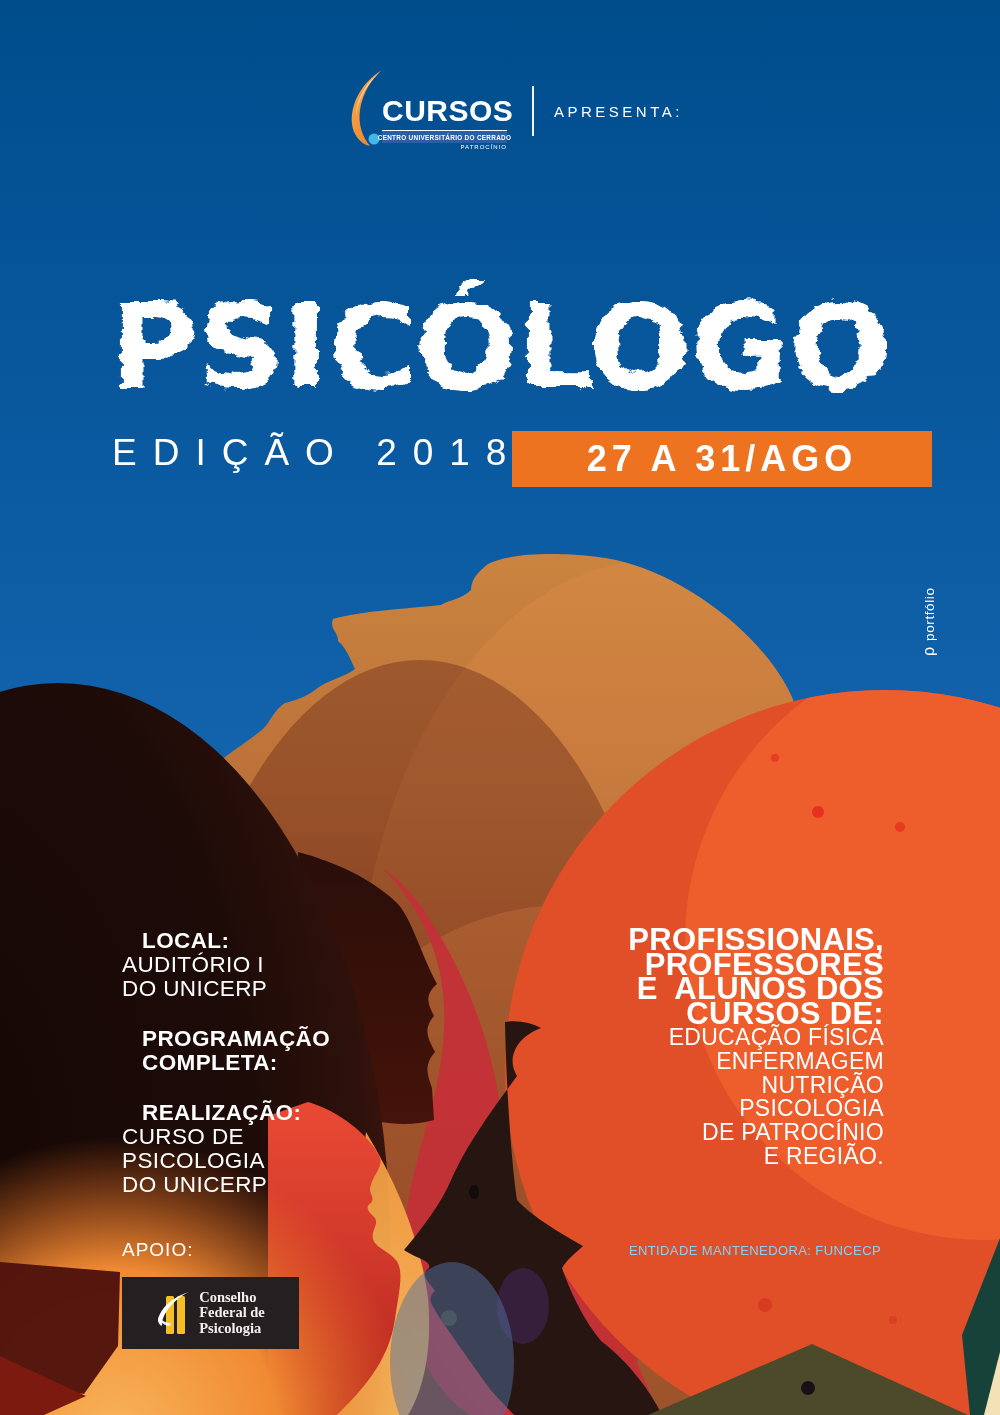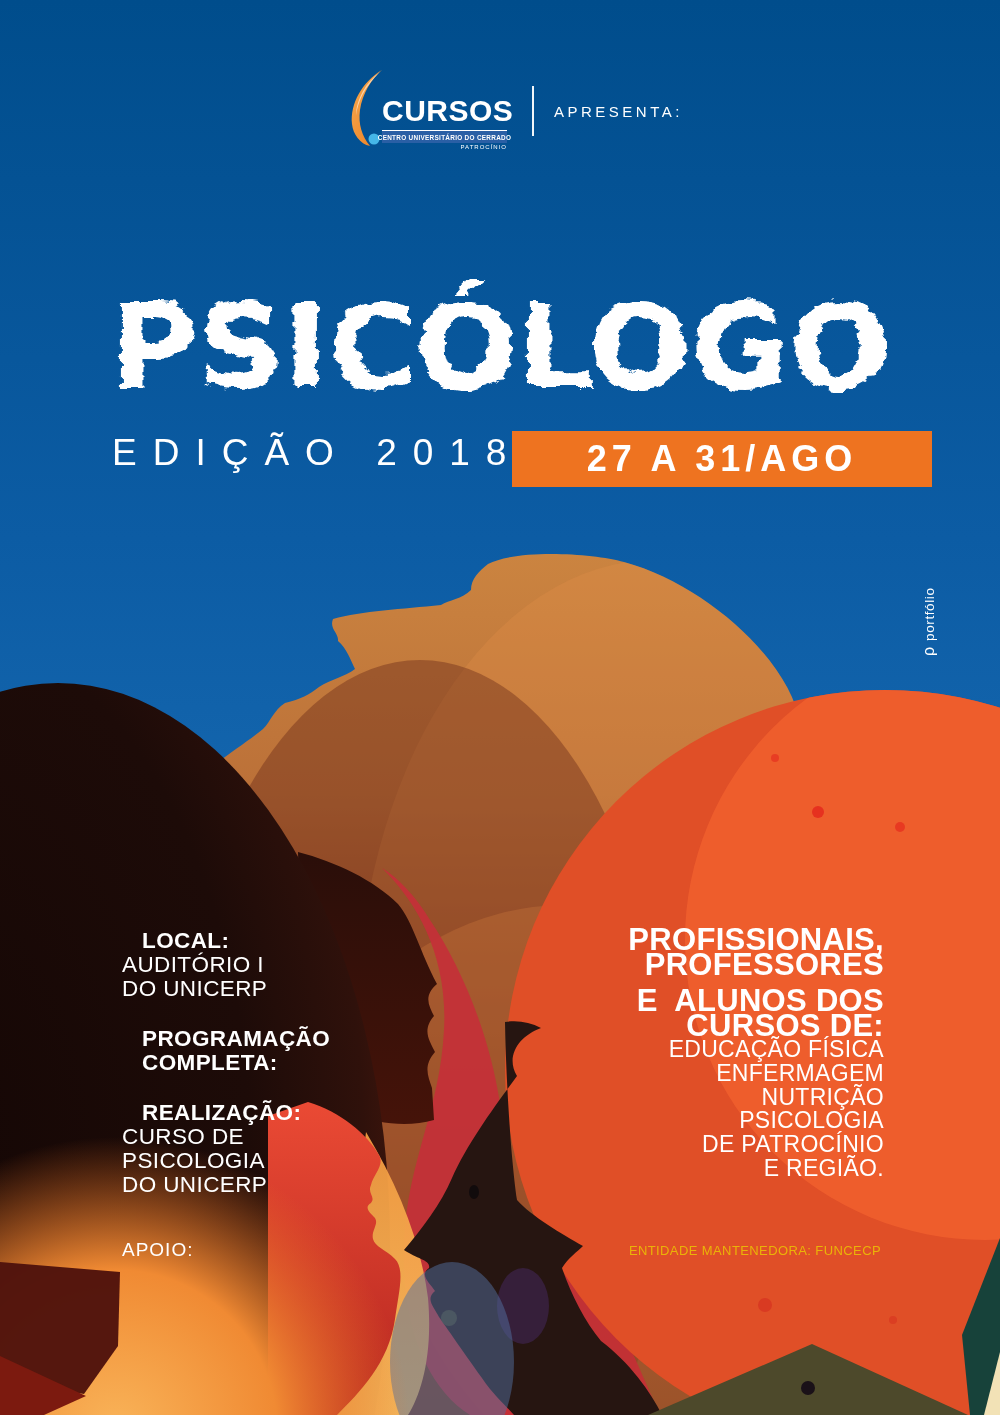--- a/index.html
+++ b/index.html
@@ -30,22 +30,22 @@
               display:flex;align-items:center;gap:6px;color:#fff;white-space:nowrap;}
   .side-brand .glyph{font-size:16px;line-height:1;}
   .side-brand .lbl{font-size:13.5px;letter-spacing:.6px;}
   
   .info-left{left:122px;top:929px;color:#fff;font-size:22.5px;line-height:24px;letter-spacing:.4px;}
   .info-left .sec{margin-bottom:26px;}
   .info-left .lbl{font-weight:bold;margin-left:20px;}
   .info-right{right:116px;top:928px;text-align:right;color:#fff;letter-spacing:.3px;}
   .info-right .b{font-size:31px;font-weight:bold;line-height:24.5px;}
   .info-right .r{font-size:23px;line-height:23.8px;}
-  .pre{white-space:pre;margin-top:12px;}
-  .entity{right:119px;top:1243px;font-size:13px;letter-spacing:.4px;color:#eab308;}
+  .pre{white-space:pre;}
+  .entity{right:119px;top:1243px;font-size:13px;letter-spacing:.4px;color:#7dd3fc;}
   
   .apoio{left:122px;top:1239px;width:177px;font-size:19px;letter-spacing:1px;color:#fff;}
   .cfp-box{left:122px;top:1277px;width:177px;height:72px;background:#242021;
            display:flex;align-items:center;justify-content:center;gap:9px;}
   .cfp-text{font-family:"Liberation Serif","DejaVu Serif",serif;font-size:14.5px;line-height:15.5px;
             color:#f4f2ee;font-weight:600;}
 </style>
 </head>
 <body>
 
@@ -226,14 +226,27 @@
     <div class="r">ENFERMAGEM</div>
     <div class="r">NUTRIÇÃO</div>
     <div class="r">PSICOLOGIA</div>
     <div class="r">DE PATROCÍNIO</div>
     <div class="r">E REGIÃO.</div>
   </div>
 
   <div class="abs entity">ENTIDADE MANTENEDORA: FUNCECP</div>
 
   <div class="abs apoio">APOIO:</div>
+  <div class="abs cfp-box">
+    <svg width="34" height="46" viewBox="0 0 34 46">
+      <rect x="10" y="6" width="8" height="38" rx="1.5" fill="#f6be26"></rect>
+      <rect x="21" y="6" width="8" height="38" rx="1.5" fill="#f6be26"></rect>
+      <path d="M33,2 C20,6 8,14 3,26 C1,30 2,34 6,36 C5,26 16,10 33,2 Z" fill="#ffffff"></path>
+      <path d="M3,27 C6,31 10,33 15,33 L14,36 C9,36 5,33 3,29 Z" fill="#ffffff" opacity=".9"></path>
+    </svg>
+    <div class="cfp-text">
+      <div>Conselho</div>
+      <div>Federal de</div>
+      <div>Psicologia</div>
+    </div>
+  </div>
 
 </div>
 
 </body></html>

